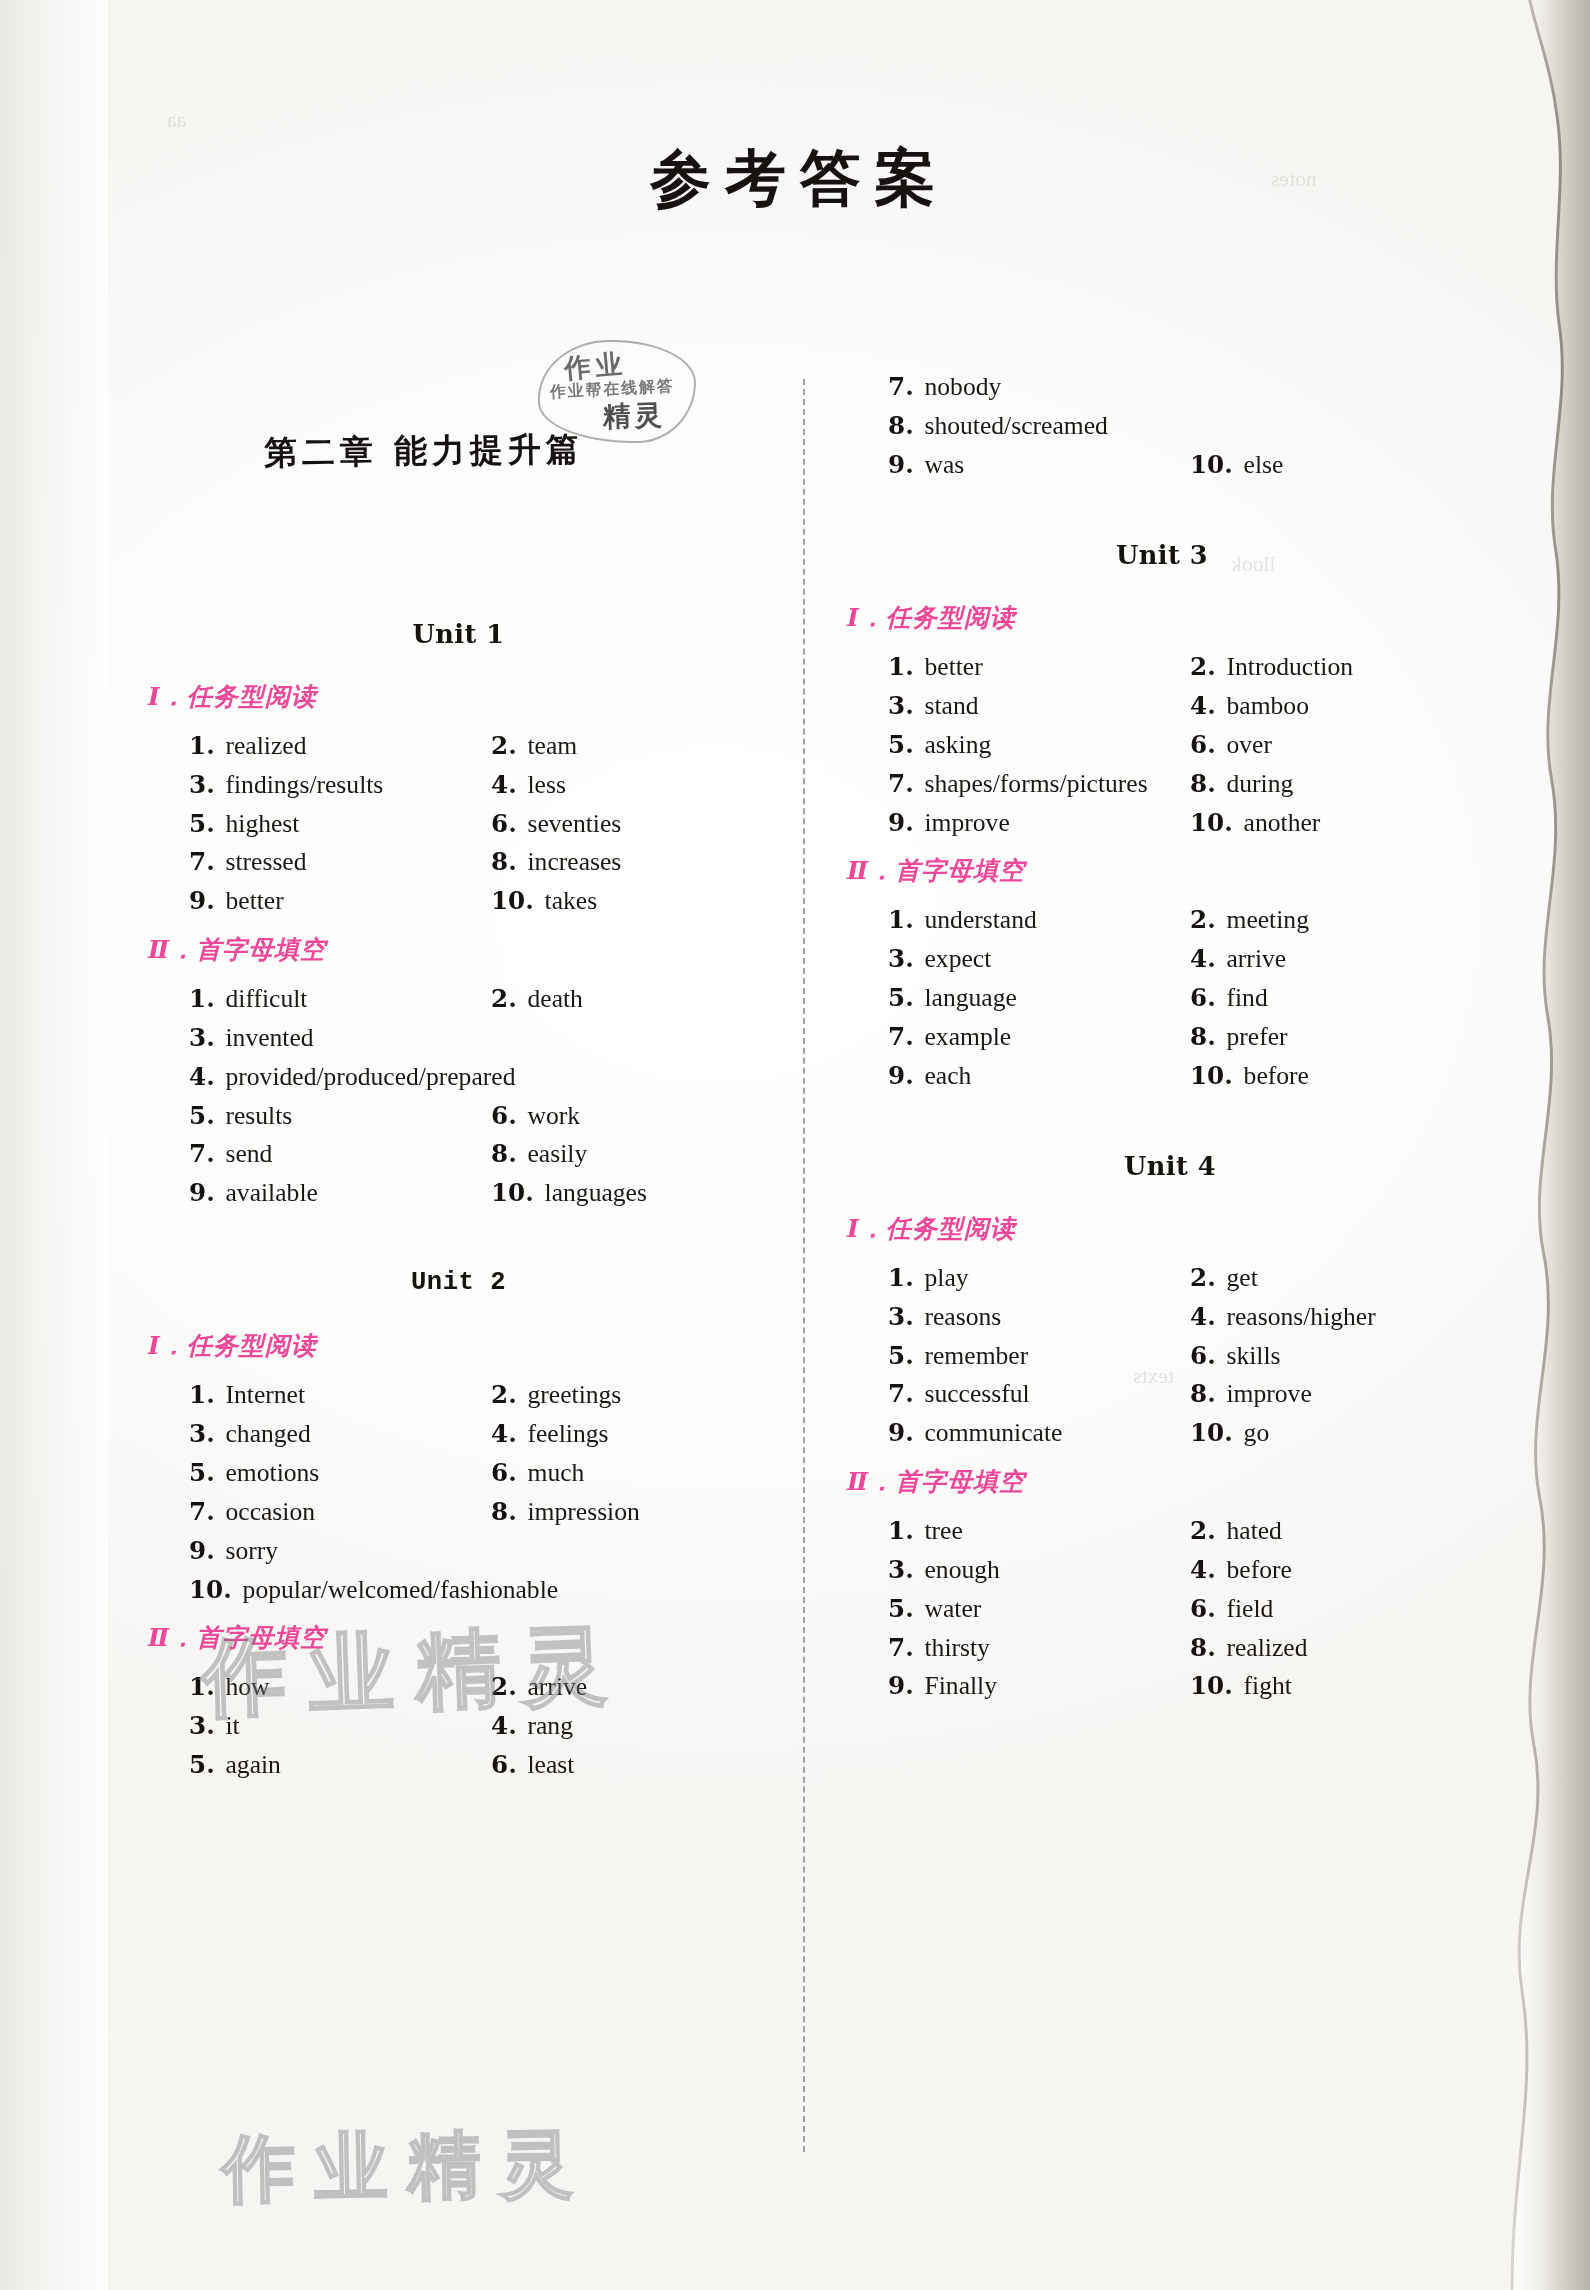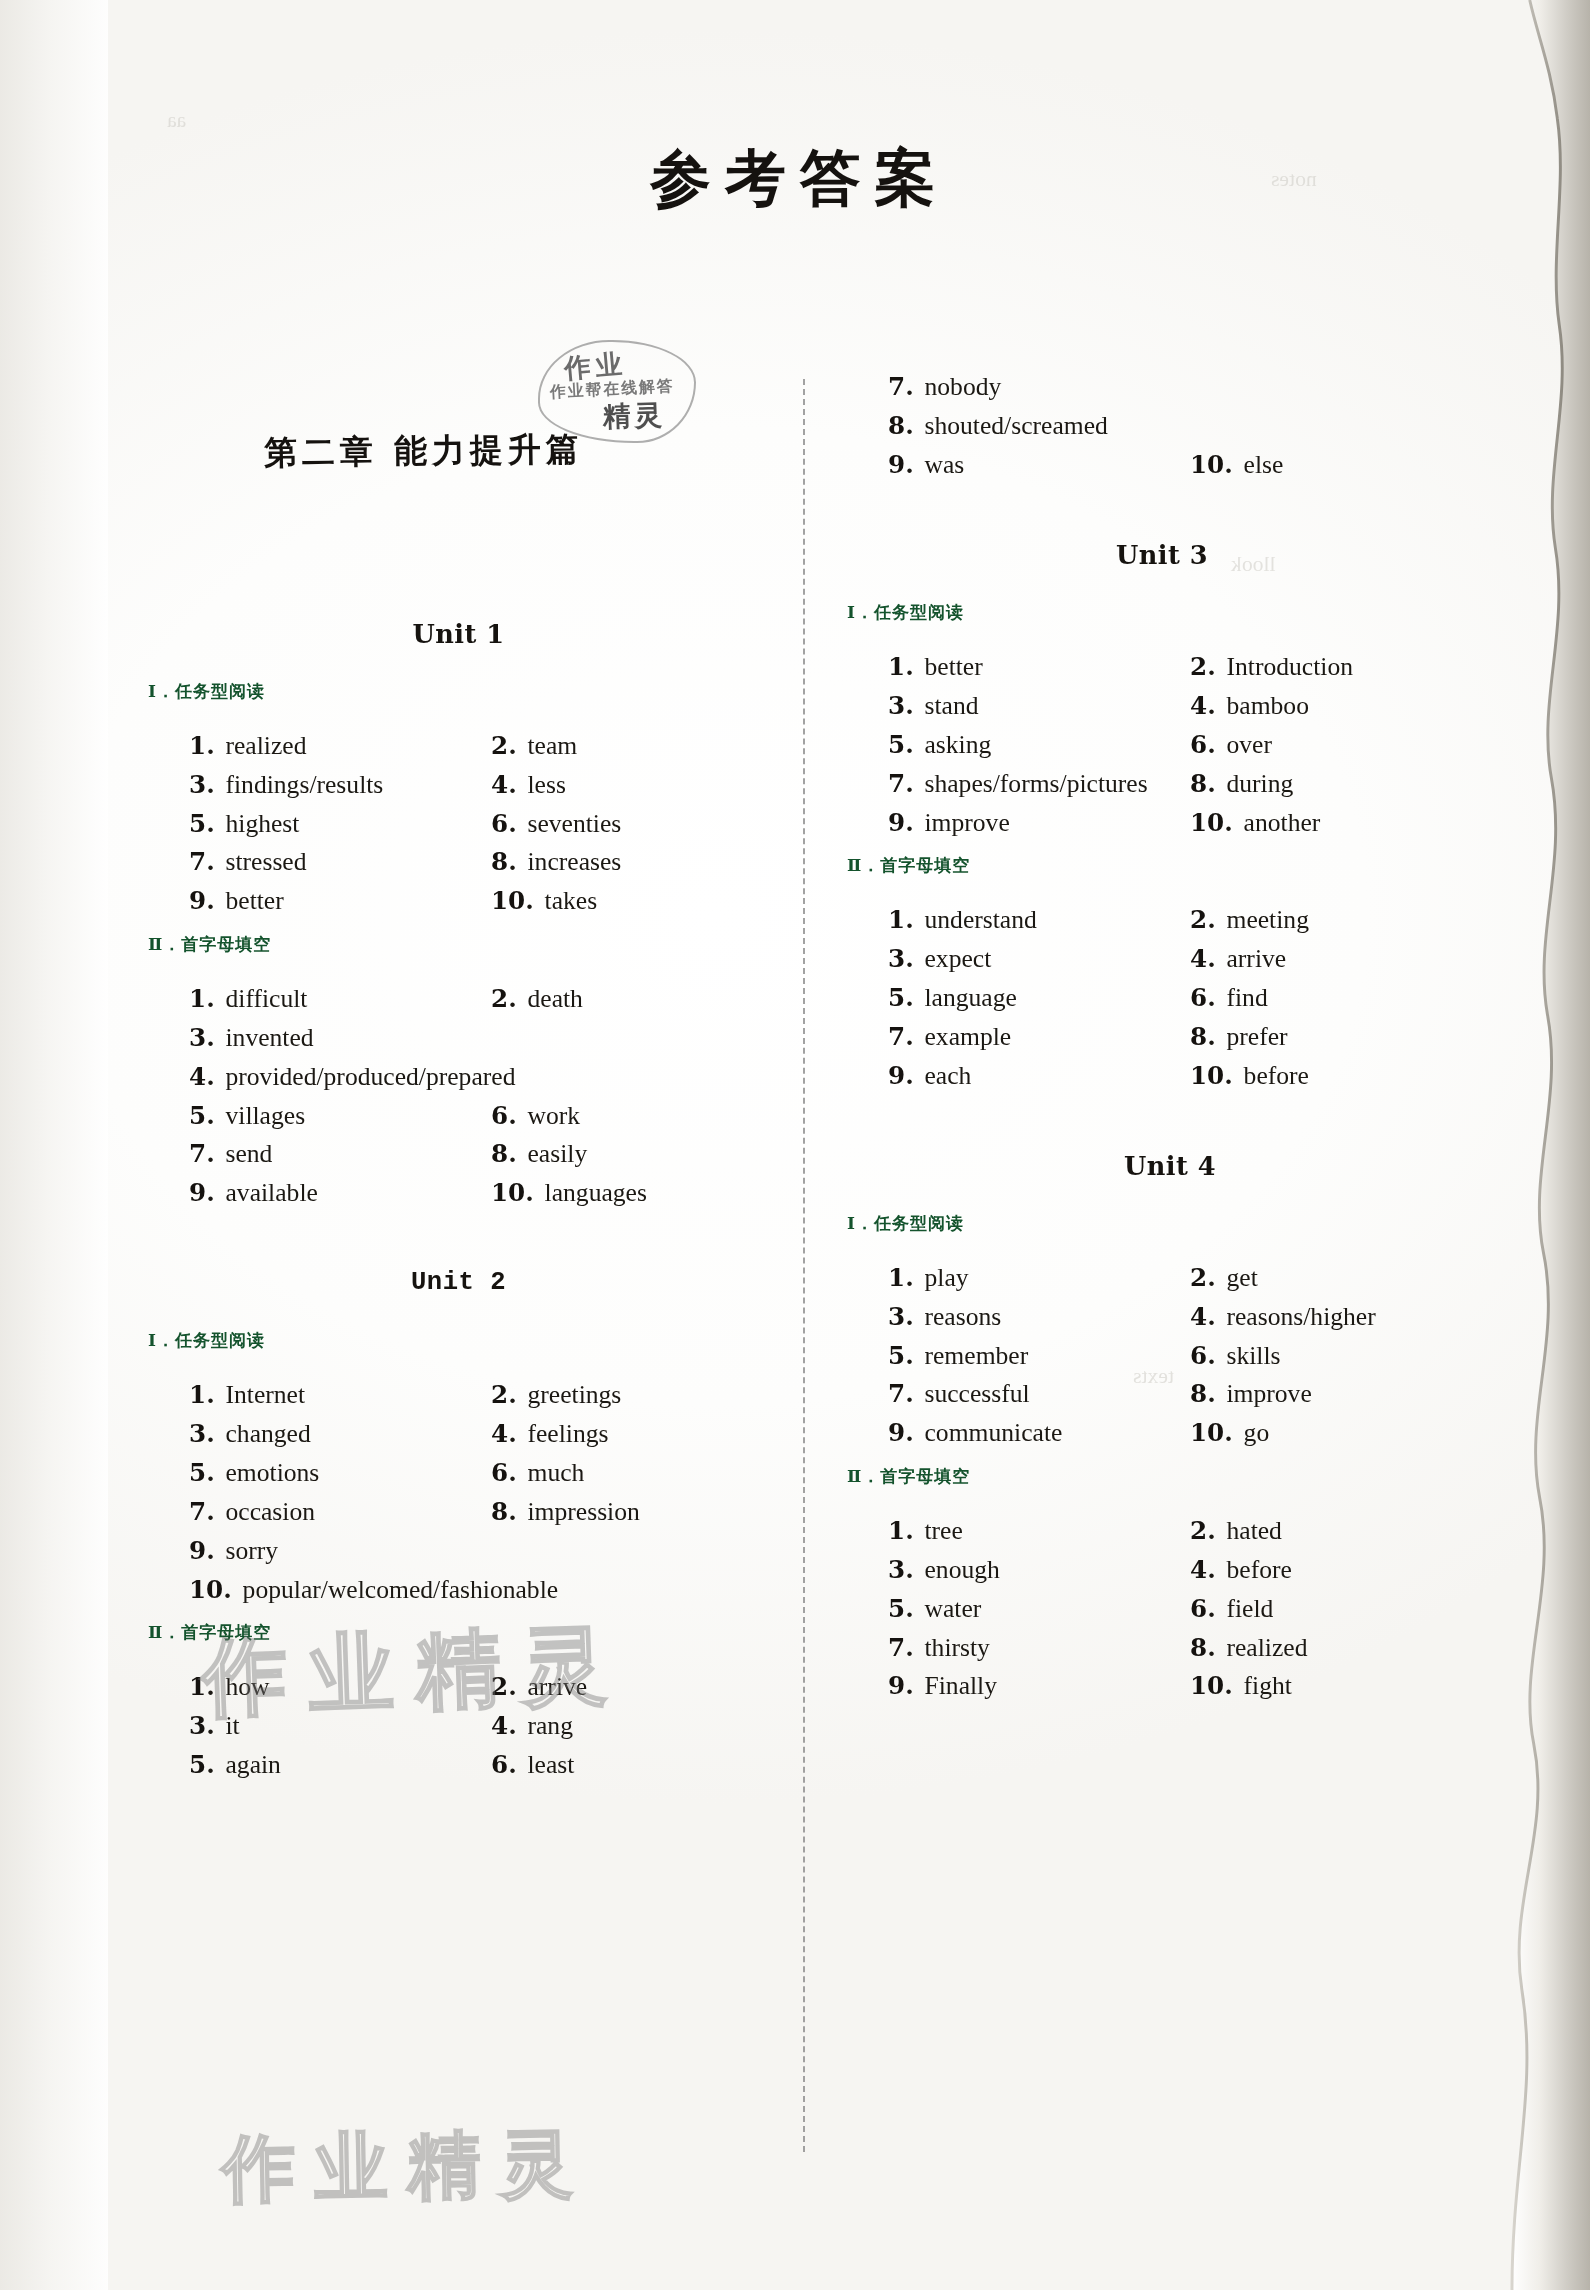--- a/index.html
+++ b/index.html
@@ -85,24 +85,25 @@
     font-weight:bold;
     font-size:25.6px;
     color:#16130f;
     letter-spacing:0.5px;
   }
 
   
   .section-head {
     font-family:"DejaVu Sans", sans-serif;
     font-weight:bold;
-    font-size:17px;
-    color:#14532d;
+    font-size:25px;
+    color:#ec4899;
     letter-spacing:1px;
     white-space:nowrap;
+    font-style:italic;
   }
   .section-head .rn {
     font-family:"DejaVu Serif", serif;
     font-weight:bold;
   }
 
   
   .ans-row {
     display:flex;
     align-items:baseline;
@@ -381,21 +382,21 @@
             <span class="ans-text">provided/produced/prepared</span>
           </span>
         </span>
         <span style="position: absolute; left: 343px;"></span>
       </div>
       <div class="ans-row" style="position: absolute; left: 0px; width: 100%; top: 1101px;">
         <span style="position: absolute; left: 41px;">
           <span class="ans-item">
             <span class="ans-num">5</span>
             <span class="ans-dot">.</span>
-            <span class="ans-text">villages</span>
+            <span class="ans-text">results</span>
           </span>
         </span>
         <span style="position: absolute; left: 343px;">
           <span class="ans-item">
             <span class="ans-num">6</span>
             <span class="ans-dot">.</span>
             <span class="ans-text">work</span>
           </span>
         </span>
       </div>

